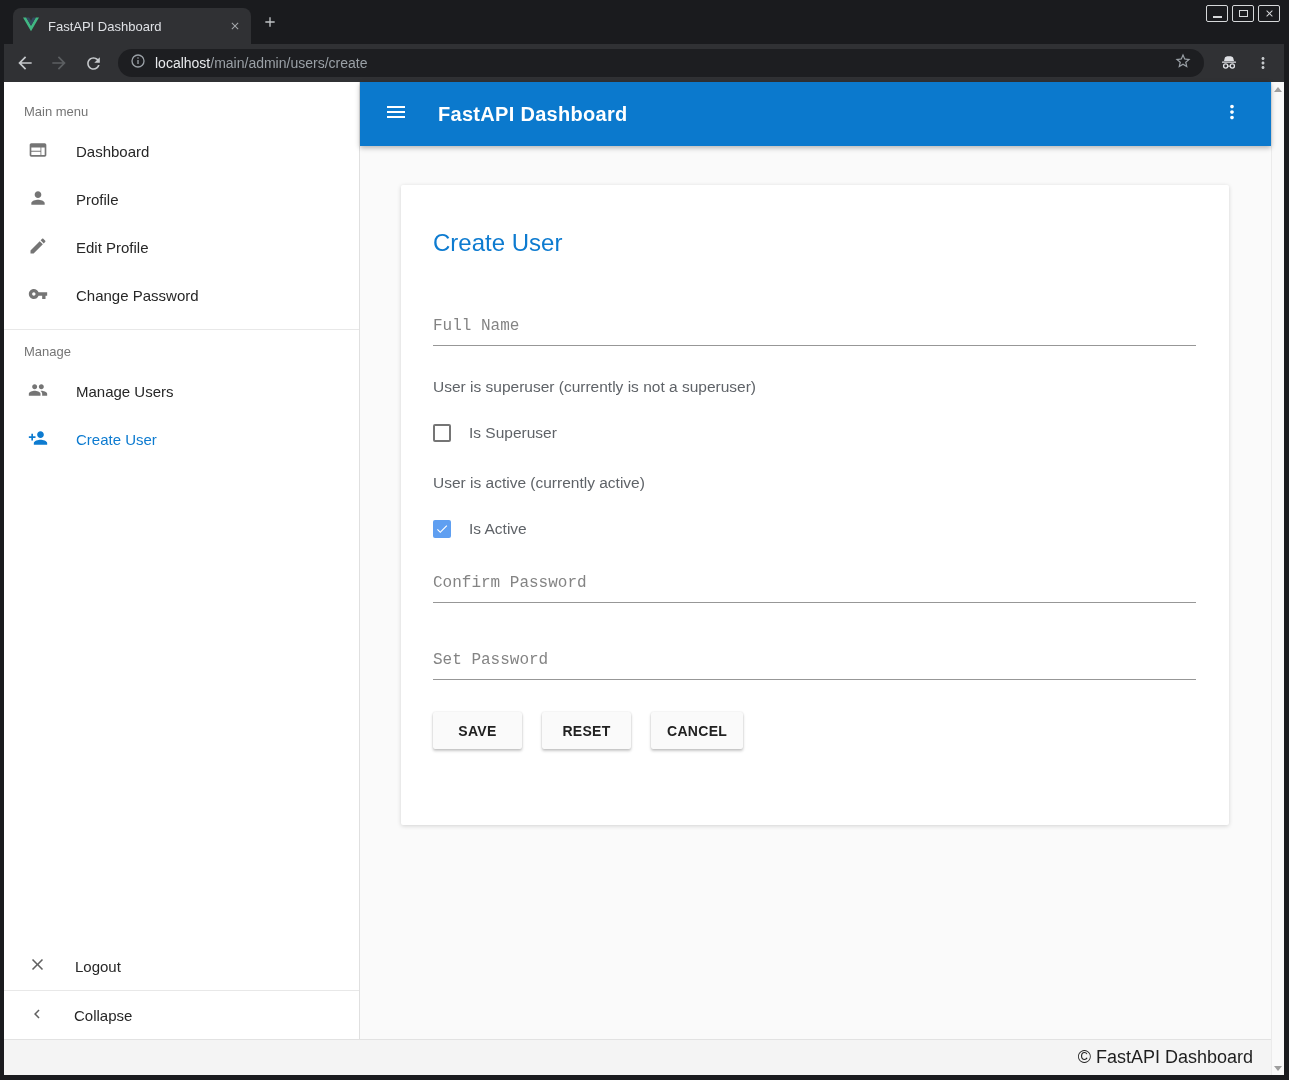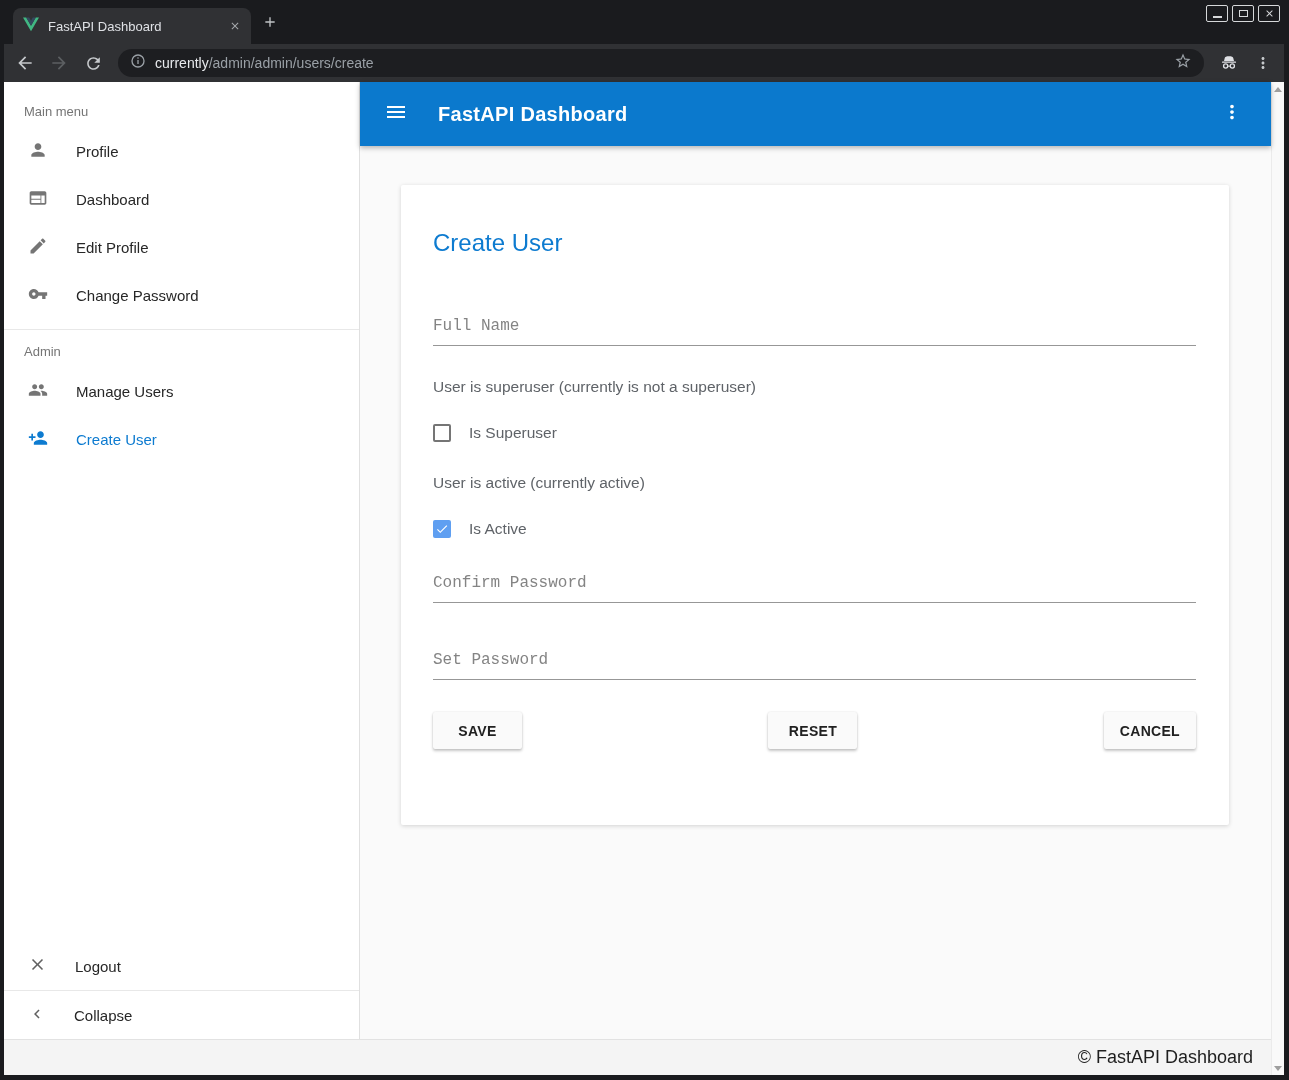--- a/index.html
+++ b/index.html
@@ -59,21 +59,21 @@
                       font-family:inherit; font-size:16px; color:#212121; padding:4px 0 10px; outline:none; }
   .text-field input::placeholder { color:#848484; opacity:1; }
 
   .hint { font-size:15.5px; color:#5f6368; margin:6px 0 28px; }
   .cb-row { display:flex; align-items:center; gap:18px; margin-bottom:32px; cursor:pointer; }
   .cb-box { width:18px; height:18px; border:2px solid #757575; border-radius:2px; flex:none; }
   .cb-box.checked { border:none; background:#5f9ff1; display:flex; align-items:center; justify-content:center; }
   .cb-label { font-size:15.5px; color:#5f6368; }
 
   .pwd-gap { margin-top:44px; }
-  .btn-row { display:flex; gap:12px; margin-top:10px;justify-content:space-between; }
+  .btn-row { display:flex; gap:20px; margin-top:10px; }
   .btn { min-width:89px; height:37px; padding:0 16px; background:#fafafa; border:none; border-radius:2px;
          box-shadow:0 2px 3px rgba(0,0,0,.22), 0 0 2px rgba(0,0,0,.12);
          font-family:inherit; font-size:14px; font-weight:700; letter-spacing:.3px; color:#212121; cursor:pointer; }
 
   .page-footer { height:36px; flex:none; background:#f4f4f4; border-top:1px solid #e2e2e2;
                  display:flex; align-items:center; justify-content:flex-end; padding-right:18px;
                  font-size:18px; color:#1f1f1f; }
 
   .scroll-col { width:13px; flex:none; background:#f9f9f9; border-left:1px solid #ebebeb;
                 display:flex; flex-direction:column; justify-content:space-between; align-items:center;
@@ -140,21 +140,21 @@
         </svg>
     </span>
     <div class="omnibox">
       <span>
         <svg width="16" height="16" viewBox="0 0 24 24">
             <circle cx="12" cy="12" r="9" fill="none" stroke="#9aa0a6" stroke-width="2"></circle>
             <rect x="11" y="10.5" width="2" height="6" fill="#9aa0a6"></rect>
             <rect x="11" y="6.5" width="2" height="2" fill="#9aa0a6"></rect>
           </svg>
       </span>
-      <span class="url"><span class="host">currently</span><span class="path">/admin/admin/users/create</span></span>
+      <span class="url"><span class="host">localhost</span><span class="path">/main/admin/users/create</span></span>
       <span>
         <svg width="18" height="18" viewBox="0 0 24 24">
             <path d="M22 9.24l-7.19-.62L12 2 9.19 8.63 2 9.24l5.46 4.73L5.82 21 12 17.27 18.18 21l-1.63-7.03L22 9.24zM12 15.4l-3.76 2.27 1-4.28-3.32-2.88 4.38-.38L12 6.1l1.71 4.04 4.38.38-3.32 2.88 1 4.28L12 15.4z" fill="#9aa0a6"></path>
           </svg>
       </span>
     </div>
     <span class="nav-btn">
       <svg width="20" height="20" viewBox="0 0 24 24" fill="#dfe1e5">
           <path d="M12 4c-3.1 0-4.9.8-5.1 2L6 9.5h12L17.1 6c-.2-1.2-2-2-5.1-2z"></path>
           <rect x="3.5" y="10.2" width="17" height="1.6" rx=".8"></rect>
@@ -173,55 +173,55 @@
   <div class="viewport">
     <div class="page-col">
       <div class="page-row">
 
         <div class="sidebar">
           <div class="side-label">Main menu</div>
 
           <div class="side-item">
             <span>
               <svg width="20" height="20" viewBox="0 0 24 24">
+                  <path d="M20 4H4c-1.1 0-1.99.9-1.99 2L2 18c0 1.1.9 2 2 2h16c1.1 0 2-.9 2-2V6c0-1.1-.9-2-2-2zm-5 14H4v-4h11v4zm0-5H4V9h11v4zm5 5h-4V9h4v9z" fill="#757575"></path>
+                </svg>
+            </span>
+            <span>Dashboard</span>
+          </div>
+
+          <div class="side-item">
+            <span>
+              <svg width="20" height="20" viewBox="0 0 24 24">
                   <path d="M12 12c2.21 0 4-1.79 4-4s-1.79-4-4-4-4 1.79-4 4 1.79 4 4 4zm0 2c-2.67 0-8 1.34-8 4v2h16v-2c0-2.66-5.33-4-8-4z" fill="#757575"></path>
                 </svg>
             </span>
             <span>Profile</span>
           </div>
 
           <div class="side-item">
             <span>
               <svg width="20" height="20" viewBox="0 0 24 24">
-                  <path d="M20 4H4c-1.1 0-1.99.9-1.99 2L2 18c0 1.1.9 2 2 2h16c1.1 0 2-.9 2-2V6c0-1.1-.9-2-2-2zm-5 14H4v-4h11v4zm0-5H4V9h11v4zm5 5h-4V9h4v9z" fill="#757575"></path>
-                </svg>
-            </span>
-            <span>Dashboard</span>
-          </div>
-
-          <div class="side-item">
-            <span>
-              <svg width="20" height="20" viewBox="0 0 24 24">
                   <path d="M3 17.25V21h3.75L17.81 9.94l-3.75-3.75L3 17.25zM20.71 7.04c.39-.39.39-1.02 0-1.41l-2.34-2.34c-.39-.39-1.02-.39-1.41 0l-1.83 1.83 3.75 3.75 1.83-1.83z" fill="#757575"></path>
                 </svg>
             </span>
             <span>Edit Profile</span>
           </div>
 
           <div class="side-item">
             <span>
               <svg width="20" height="20" viewBox="0 0 24 24">
                   <path d="M12.65 10C11.83 7.67 9.61 6 7 6c-3.31 0-6 2.69-6 6s2.69 6 6 6c2.61 0 4.83-1.67 5.65-4H17v4h4v-4h2v-4H12.65zM7 14c-1.1 0-2-.9-2-2s.9-2 2-2 2 .9 2 2-.9 2-2 2z" fill="#757575"></path>
                 </svg>
             </span>
             <span>Change Password</span>
           </div>
 
           <div class="side-divider"></div>
-          <div class="side-label">Admin</div>
+          <div class="side-label">Manage</div>
 
           <div class="side-item">
             <span>
               <svg width="20" height="20" viewBox="0 0 24 24">
                   <path d="M16 11c1.66 0 2.99-1.34 2.99-3S17.66 5 16 5c-1.66 0-3 1.34-3 3s1.34 3 3 3zm-8 0c1.66 0 2.99-1.34 2.99-3S9.66 5 8 5C6.34 5 5 6.34 5 8s1.34 3 3 3zm0 2c-2.33 0-7 1.17-7 3.5V19h14v-2.5c0-2.33-4.67-3.5-7-3.5zm8 0c-.29 0-.62.02-.97.05 1.16.84 1.97 1.97 1.97 3.45V19h6v-2.5c0-2.33-4.67-3.5-7-3.5z" fill="#757575"></path>
                 </svg>
             </span>
             <span>Manage Users</span>
           </div>
 

